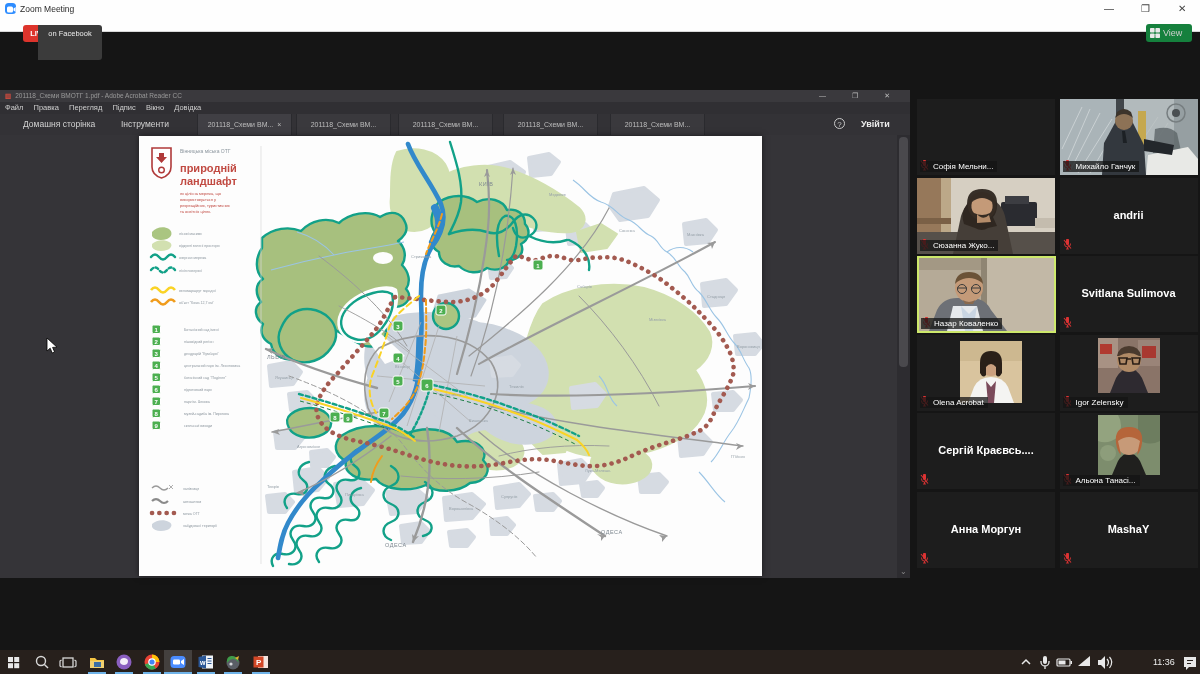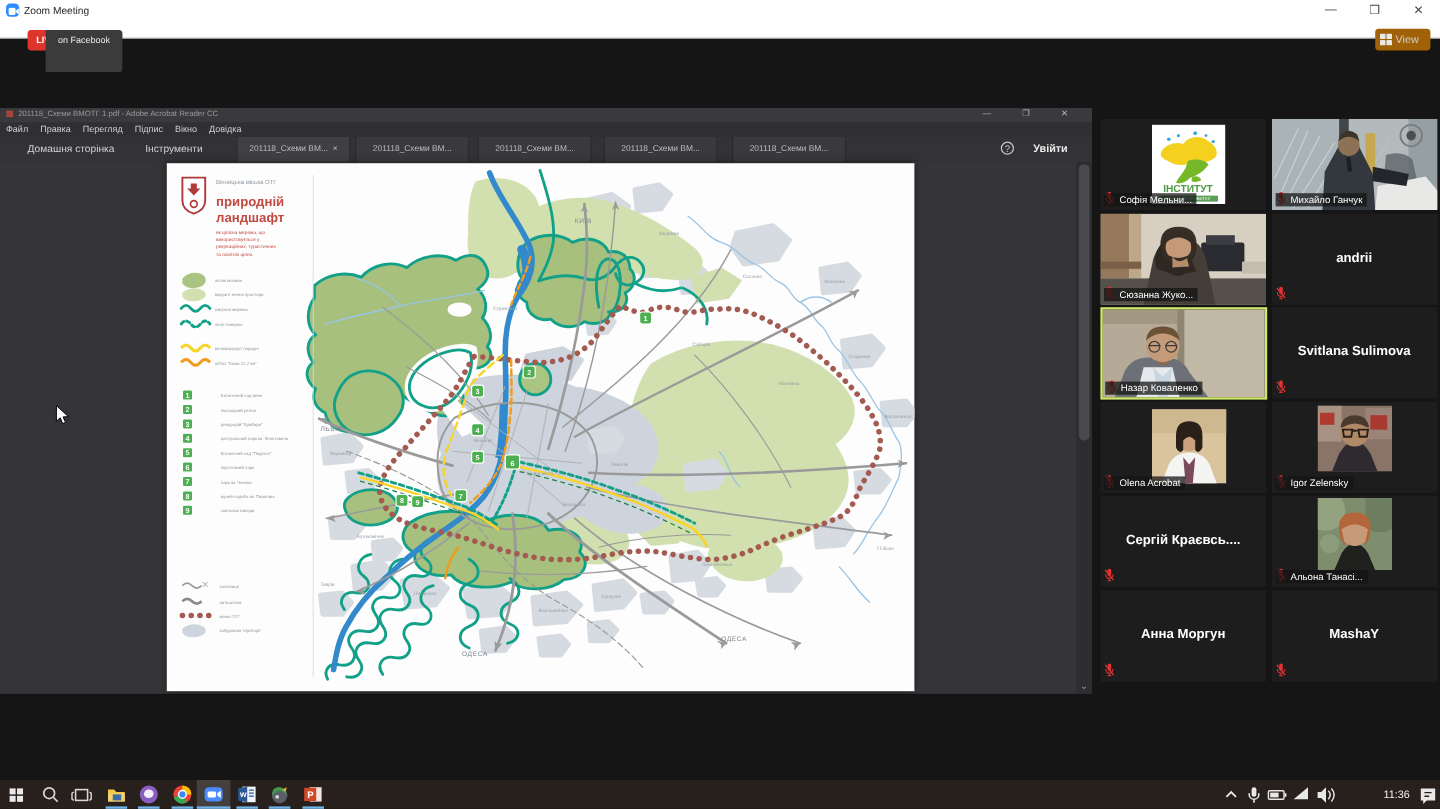--- a/index.html
+++ b/index.html
@@ -11,21 +11,21 @@
 #ztitle { position:absolute; top:0; left:0; width:1200px; height:32px; background:#fefefe; border-bottom:1px solid #d8d8d8; }
 #zicon { position:absolute; top:3px; left:5px; width:11px; height:11px; border-radius:3.5px; background:#2d8cff; }
 #zicon svg { position:absolute; top:2.5px; left:1.5px; }
 #ztext { position:absolute; top:4px; left:20px; font-size:8.5px; color:#2a2a2a; }
 .wbtn { position:absolute; top:3px; font-size:10px; color:#444; }
 
 
 #live { position:absolute; top:25px; left:7px; height:17px; }
 #live .red { position:absolute; left:16px; top:0; width:31px; height:17px; background:#dd342c; border-radius:3px 0 0 3px; color:#fff; font-size:7.5px; font-weight:bold; text-align:center; line-height:17px; }
 #live .fb { position:absolute; left:31px; top:0; width:64px; height:35px; background:#3b3b3b; border-radius:0 3px 3px 0; color:#ececec; font-size:7.5px; text-align:center; line-height:17px; }
-#viewbtn { position:absolute; top:24px; left:1146px; width:46px; height:18px; background:#a16207; border-radius:3px; color:#cfcfcf; font-size:9px; line-height:18px; padding-left:17px; }
+#viewbtn { position:absolute; top:24px; left:1146px; width:46px; height:18px; background:#15803d; border-radius:3px; color:#cfcfcf; font-size:9px; line-height:18px; padding-left:17px; }
 #viewbtn .gi { position:absolute; left:4px; top:4px; width:10px; height:10px; }
 
 
 #acro { position:absolute; top:90px; left:0; width:910px; height:488px; background:#353438; }
 #atitle { position:absolute; top:0; left:0; width:910px; height:12px; background:#3a393d; color:#9a9a9a; font-size:6.5px; line-height:12px; }
 #amenu { position:absolute; top:12px; left:0; width:910px; height:12px; background:#302f33; color:#cfcfcf; font-size:7.5px; line-height:12px; }
 #atabs { position:absolute; top:24px; left:0; width:910px; height:21px; background:#333236; color:#cbcbcb; }
 .atab { position:absolute; top:0; height:21px; background:#3a393d; border-left:1px solid #2a2a2e; border-right:1px solid #2a2a2e; font-size:7px; color:#bdbdbd; text-align:center; line-height:21px; white-space:nowrap; overflow:hidden; }
 .atab.active { background:#403f44; }
 #adoc { position:absolute; top:45px; left:0; width:910px; height:443px; background:#353438; }
@@ -392,35 +392,20 @@
     </div>
 
     <svg style="position:absolute; left:46px; top:247px;" width="12" height="18" viewBox="0 0 12 18">
         <path d="M1 1 L1 14 L4.2 11.2 L6.2 16 L8.6 15 L6.6 10.4 L11 10.2 Z" fill="#fff" stroke="#000" stroke-width="0.8"></path>
       </svg>
   </div>
 
   <div id="tiles">
 
     <div class="tile" style="left:917px; top:99px;">
-      <div class="abs" style="left:43px; top:5px; width:61px; height:66px; background:#fff;">
-        <svg width="61" height="66" viewBox="0 0 61 66">
-          <path d="M8 22 C12 16 20 14 26 16 C30 10 40 8 46 13 C52 16 56 22 53 27 C48 31 40 33 34 31 C28 35 18 34 13 30 C8 28 6 25 8 22 Z" fill="#f4d01f"></path>
-          <path d="M30 30 C36 28 44 29 47 33 C44 38 38 42 32 44 C28 48 24 50 20 48 C22 44 26 40 28 36 Z" fill="#76b82a"></path>
-          <path d="M33 44 C36 42 40 43 41 46 C38 48 35 48 33 47 Z" fill="#76b82a"></path>
-          <circle cx="14" cy="12" r="1.5" fill="#35a8e0"></circle>
-            <circle cx="22" cy="9" r="1.3" fill="#35a8e0"></circle>
-            <circle cx="36" cy="7" r="1.6" fill="#35a8e0"></circle>
-            <circle cx="45" cy="9" r="1.2" fill="#35a8e0"></circle>
-            <circle cx="51" cy="14" r="1.4" fill="#35a8e0"></circle>
-          <text x="30" y="56" font-size="8.5" font-weight="bold" fill="#4e9b47" text-anchor="middle" font-family="Liberation Sans">ІНСТИТУТ</text>
-          <rect x="6" y="59" width="49" height="5" fill="#5da05a"></rect>
-          <text x="30" y="63" font-size="3.5" fill="#fff" text-anchor="middle" font-family="Liberation Sans">МІСЬКОГО РОЗВИТКУ</text>
-        </svg>
-      </div>
       <svg class="mic" viewBox="0 0 9 11">
           <path d="M3 1.5 a1.5 1.8 0 0 1 3 0 v3 a1.5 1.8 0 0 1 -3 0 Z" fill="#d33"></path>
           <path d="M1.5 4.5 v0.5 a3 3 0 0 0 6 0 v-0.5 M4.5 8 v2 M3 10 h3" stroke="#d33" stroke-width="0.9" fill="none"></path>
           <line x1="1" y1="1" x2="8" y2="9.5" stroke="#d33" stroke-width="1.1"></line>
         </svg>
       <div class="tname">Софія Мельни...</div>
     </div>
 
     <div class="tile" style="left:1059.5px; top:99px;">
       <svg width="138" height="76" viewBox="0 0 138 76">

